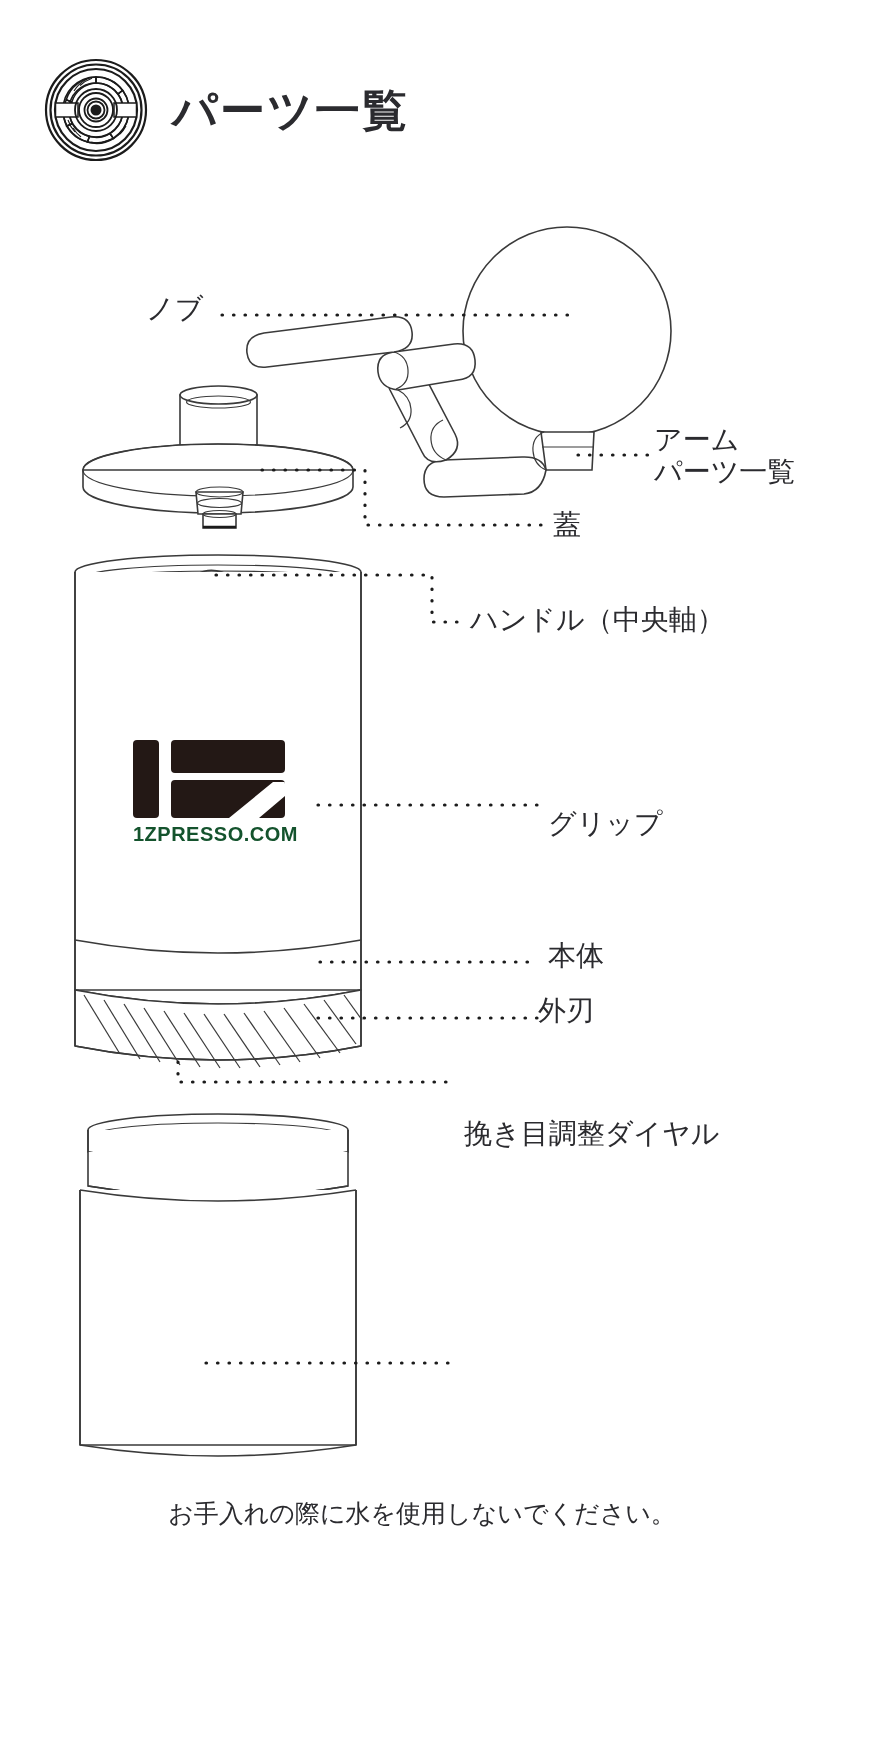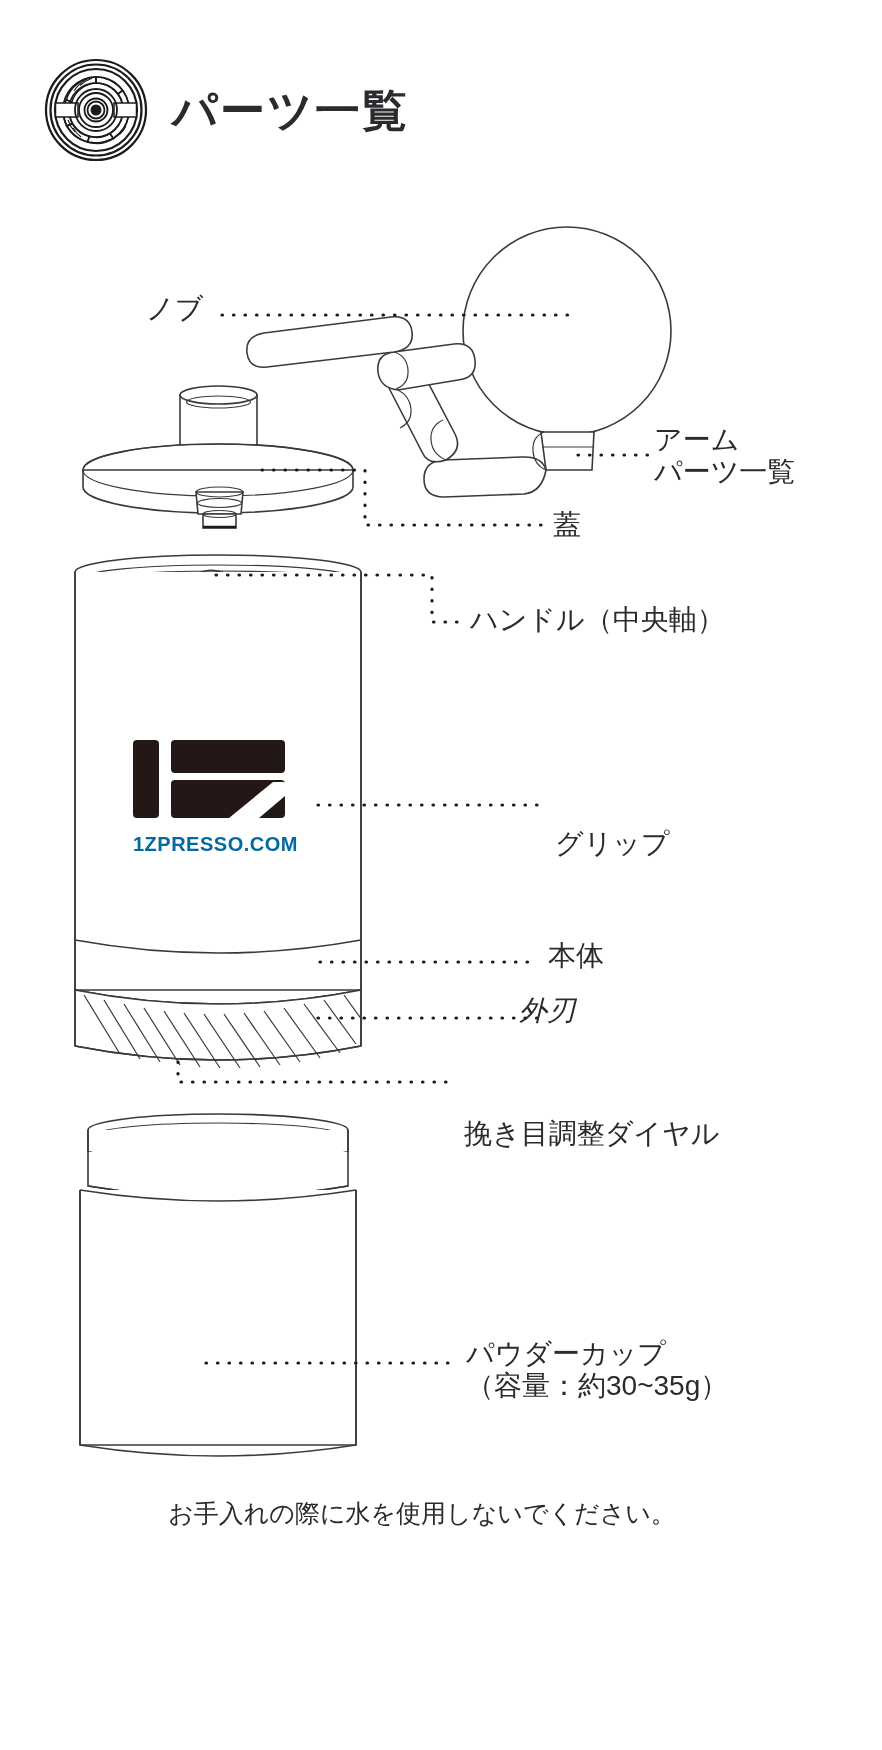--- a/index.html
+++ b/index.html
@@ -35,39 +35,39 @@
     white-space:nowrap;
     font-family:"Liberation Sans","DejaVu Sans",sans-serif;
   }
   .lbl.two-line{white-space:normal;}
 
   #lbl-knob{left:146px;top:293px;}
   #lbl-armhandle{left:654px;top:424px;}
   #lbl-armhandle div{display:block;}
   #lbl-lid{left:553px;top:509px;}
   #lbl-shaft{left:470px;top:604px;}
-  #lbl-grip{left:548px;top:828px;margin-left:7px;}
+  #lbl-grip{left:548px;top:808px;}
   #lbl-body{left:548px;top:940px;}
-  #lbl-outerburr{left:519px;top:995px;font-style:italic;}
+  #lbl-outerburr{left:538px;top:995px;}
   #lbl-dial{left:464px;top:1118px;}
   #lbl-cup{left:466px;top:1338px;}
   #lbl-cup div{display:block;}
 
   .footer-note{
     position:absolute;left:0;top:1497px;width:844px;
     text-align:center;font-size:25px;color:#2b2b2f;
   }
 
   
   .logo-block{position:absolute;left:133px;top:718px;width:175px;}
   .logo-mark{width:152px;height:100px;display:block;}
   .logo-text{
-    display:block;margin-top:15px;
+    display:block;margin-top:5px;
     font-size:20px;font-weight:bold;letter-spacing:0.5px;
-    color:#0369a1;
+    color:#14532d;
     font-family:"Liberation Sans","DejaVu Sans",sans-serif;
   }
 </style>
 </head>
 <body>
 
 <div id="page">
 
   <div class="header">
 
@@ -299,20 +299,16 @@
     <div>パーツ一覧</div>
   </div>
 
   <div class="lbl" id="lbl-lid">蓋</div>
   <div class="lbl" id="lbl-shaft">ハンドル（中央軸）</div>
   <div class="lbl" id="lbl-grip">グリップ</div>
   <div class="lbl" id="lbl-body">本体</div>
   <div class="lbl" id="lbl-outerburr">外刃</div>
   <div class="lbl" id="lbl-dial">挽き目調整ダイヤル</div>
 
-  <div class="lbl two-line" id="lbl-cup">
-    <div>パウダーカップ</div>
-    <div>（容量：約30~35g）</div>
-  </div>
 
   <div class="footer-note">お手入れの際に水を使用しないでください。</div>
 
 </div>
 
 </body></html>

